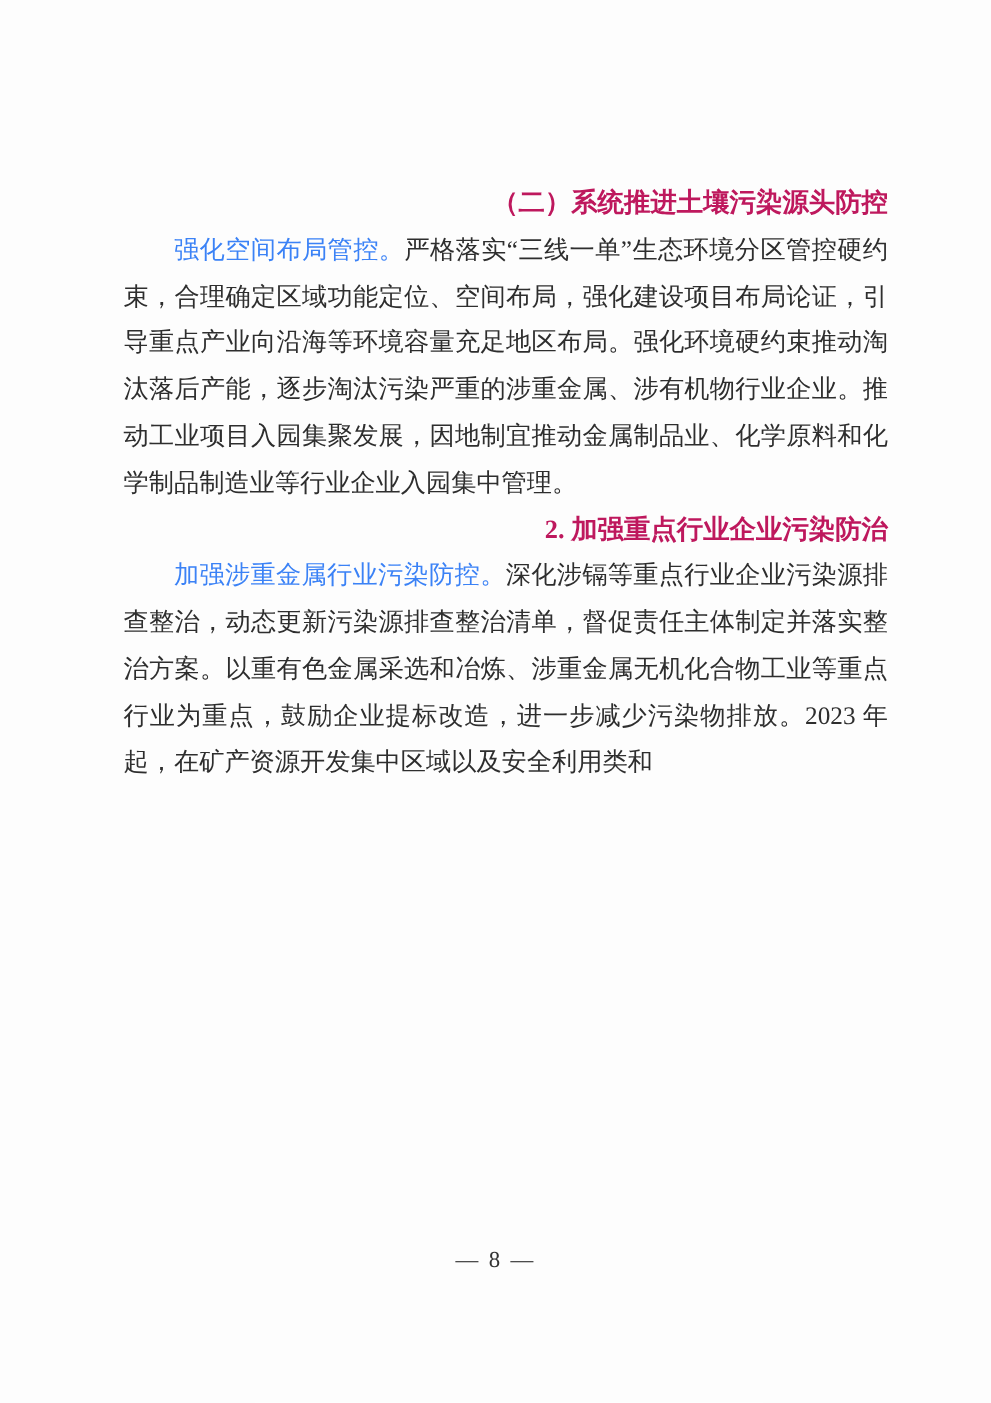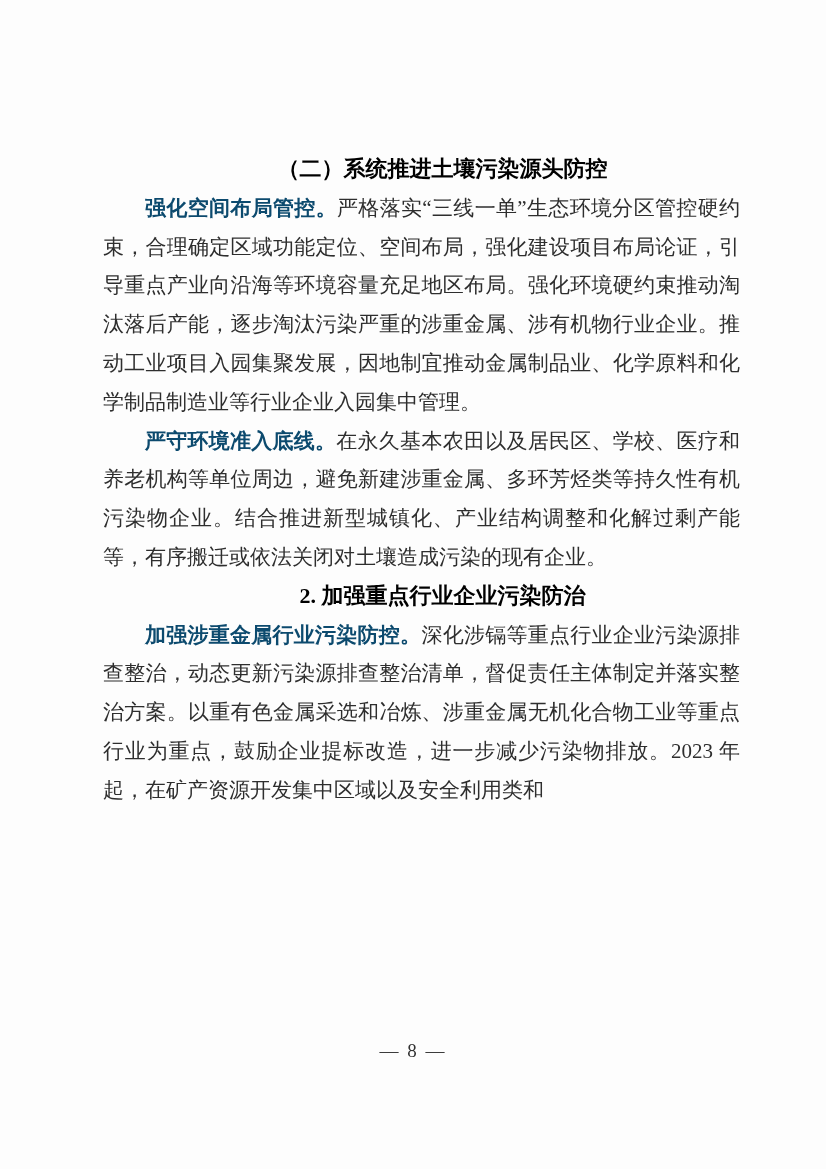--- a/index.html
+++ b/index.html
@@ -25,31 +25,31 @@
     color: #2e2e2e;
     text-align: justify;
     text-justify: inter-character;
   }
   .sec-heading,
   .sub-heading {
     margin: 0;
     font-size: 22px;
     line-height: 38.8px;
     font-weight: 700;
-    color: #000000;
+    color: #be185d;
     text-indent: 42px;
-    text-align: center;
+    text-align: right;
   }
   .para {
     margin: 0;
     text-indent: 2em;
   }
   .para .lead {
-    font-weight: 700;
-    color: #0c4a6e;
+    font-weight: 400;
+    color: #3b82f6;
     margin-top: 11px;
   }
   .para .body-text {
     font-weight: 400;
   }
   .page-footer {
     position: absolute;
     left: 0;
     top: 1037px;
     width: 100%;
@@ -64,21 +64,20 @@
 <body>
 
 <div class="page">
   <main class="content">
 
     <h1 class="sec-heading">（二）系统推进土壤污染源头防控</h1>
 
 
     <p class="para"><strong class="lead">强化空间布局管控。</strong><span class="body-text">严格落实“三线一单”生态环境分区管控硬约束，合理确定区域功能定位、空间布局，强化建设项目布局论证，引导重点产业向沿海等环境容量充足地区布局。强化环境硬约束推动淘汰落后产能，逐步淘汰污染严重的涉重金属、涉有机物行业企业。推动工业项目入园集聚发展，因地制宜推动金属制品业、化学原料和化学制品制造业等行业企业入园集中管理。</span></p>
 
-    <p class="para"><strong class="lead">严守环境准入底线。</strong><span class="body-text">在永久基本农田以及居民区、学校、医疗和养老机构等单位周边，避免新建涉重金属、多环芳烃类等持久性有机污染物企业。结合推进新型城镇化、产业结构调整和化解过剩产能等，有序搬迁或依法关闭对土壤造成污染的现有企业。</span></p>
 
     <h2 class="sub-heading">2. 加强重点行业企业污染防治</h2>
 
 
     <p class="para"><strong class="lead">加强涉重金属行业污染防控。</strong><span class="body-text">深化涉镉等重点行业企业污染源排查整治，动态更新污染源排查整治清单，督促责任主体制定并落实整治方案。以重有色金属采选和冶炼、涉重金属无机化合物工业等重点行业为重点，鼓励企业提标改造，进一步减少污染物排放。2023 年起，在矿产资源开发集中区域以及安全利用类和</span></p>
 
   </main>
 
   <footer class="page-footer">— 8 —</footer>
 </div>

